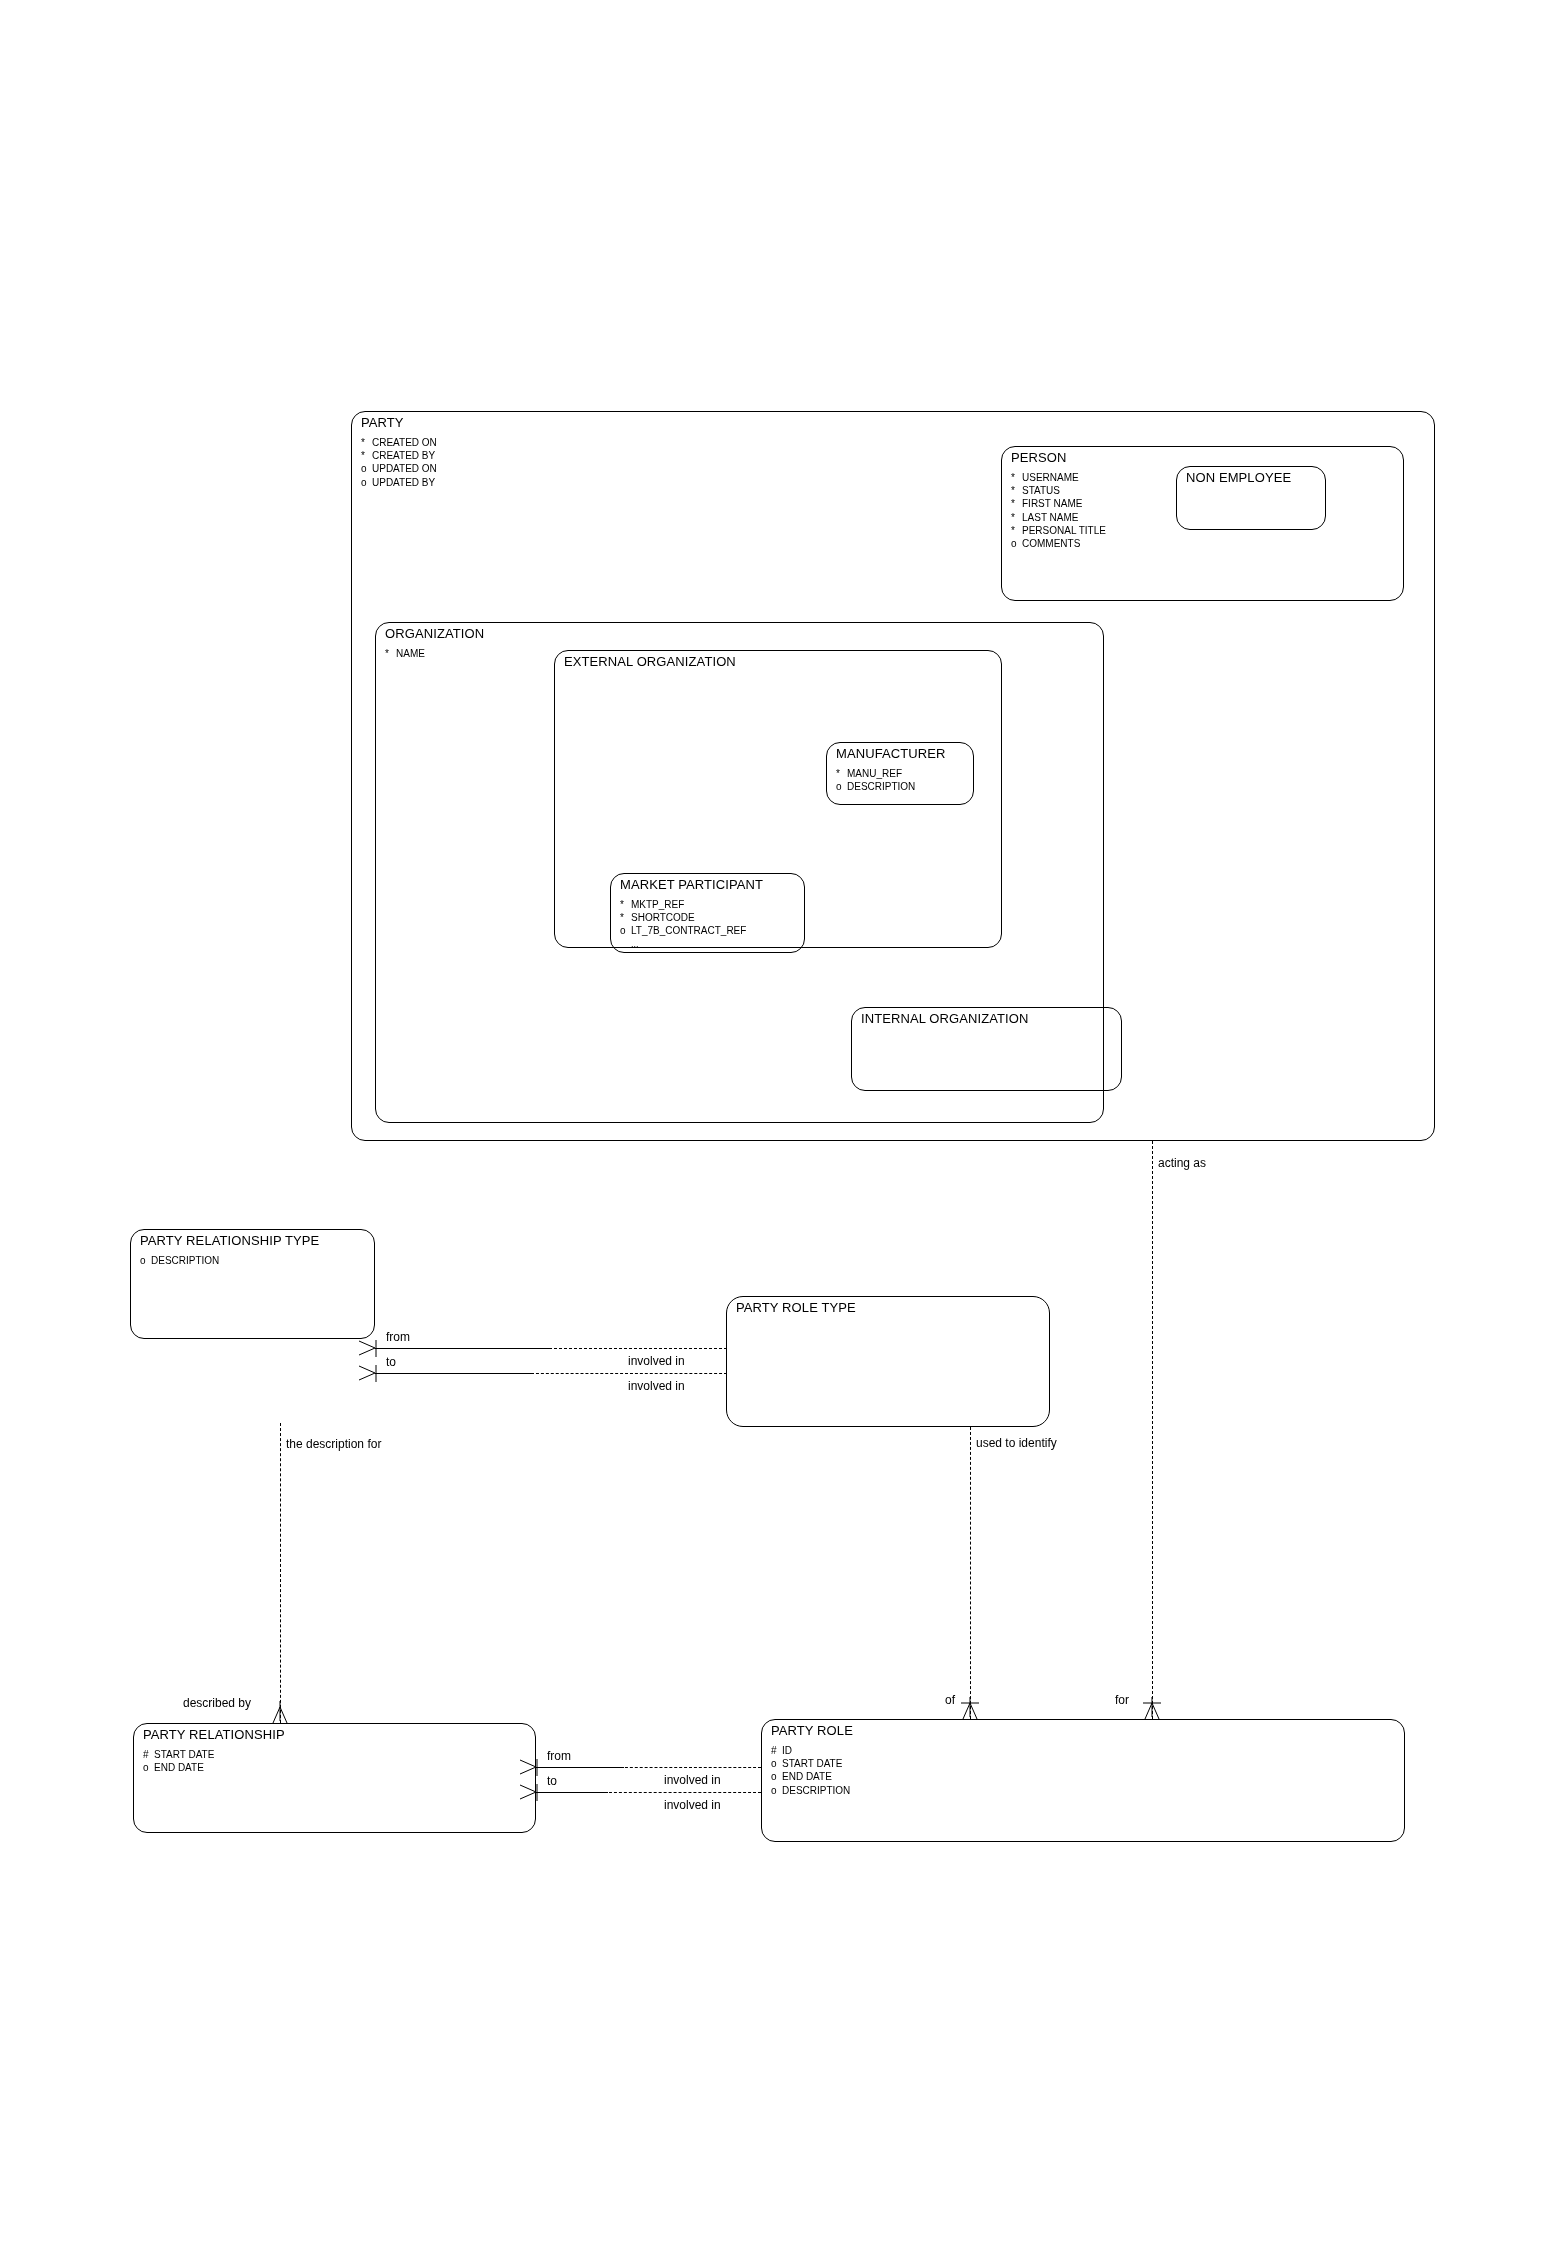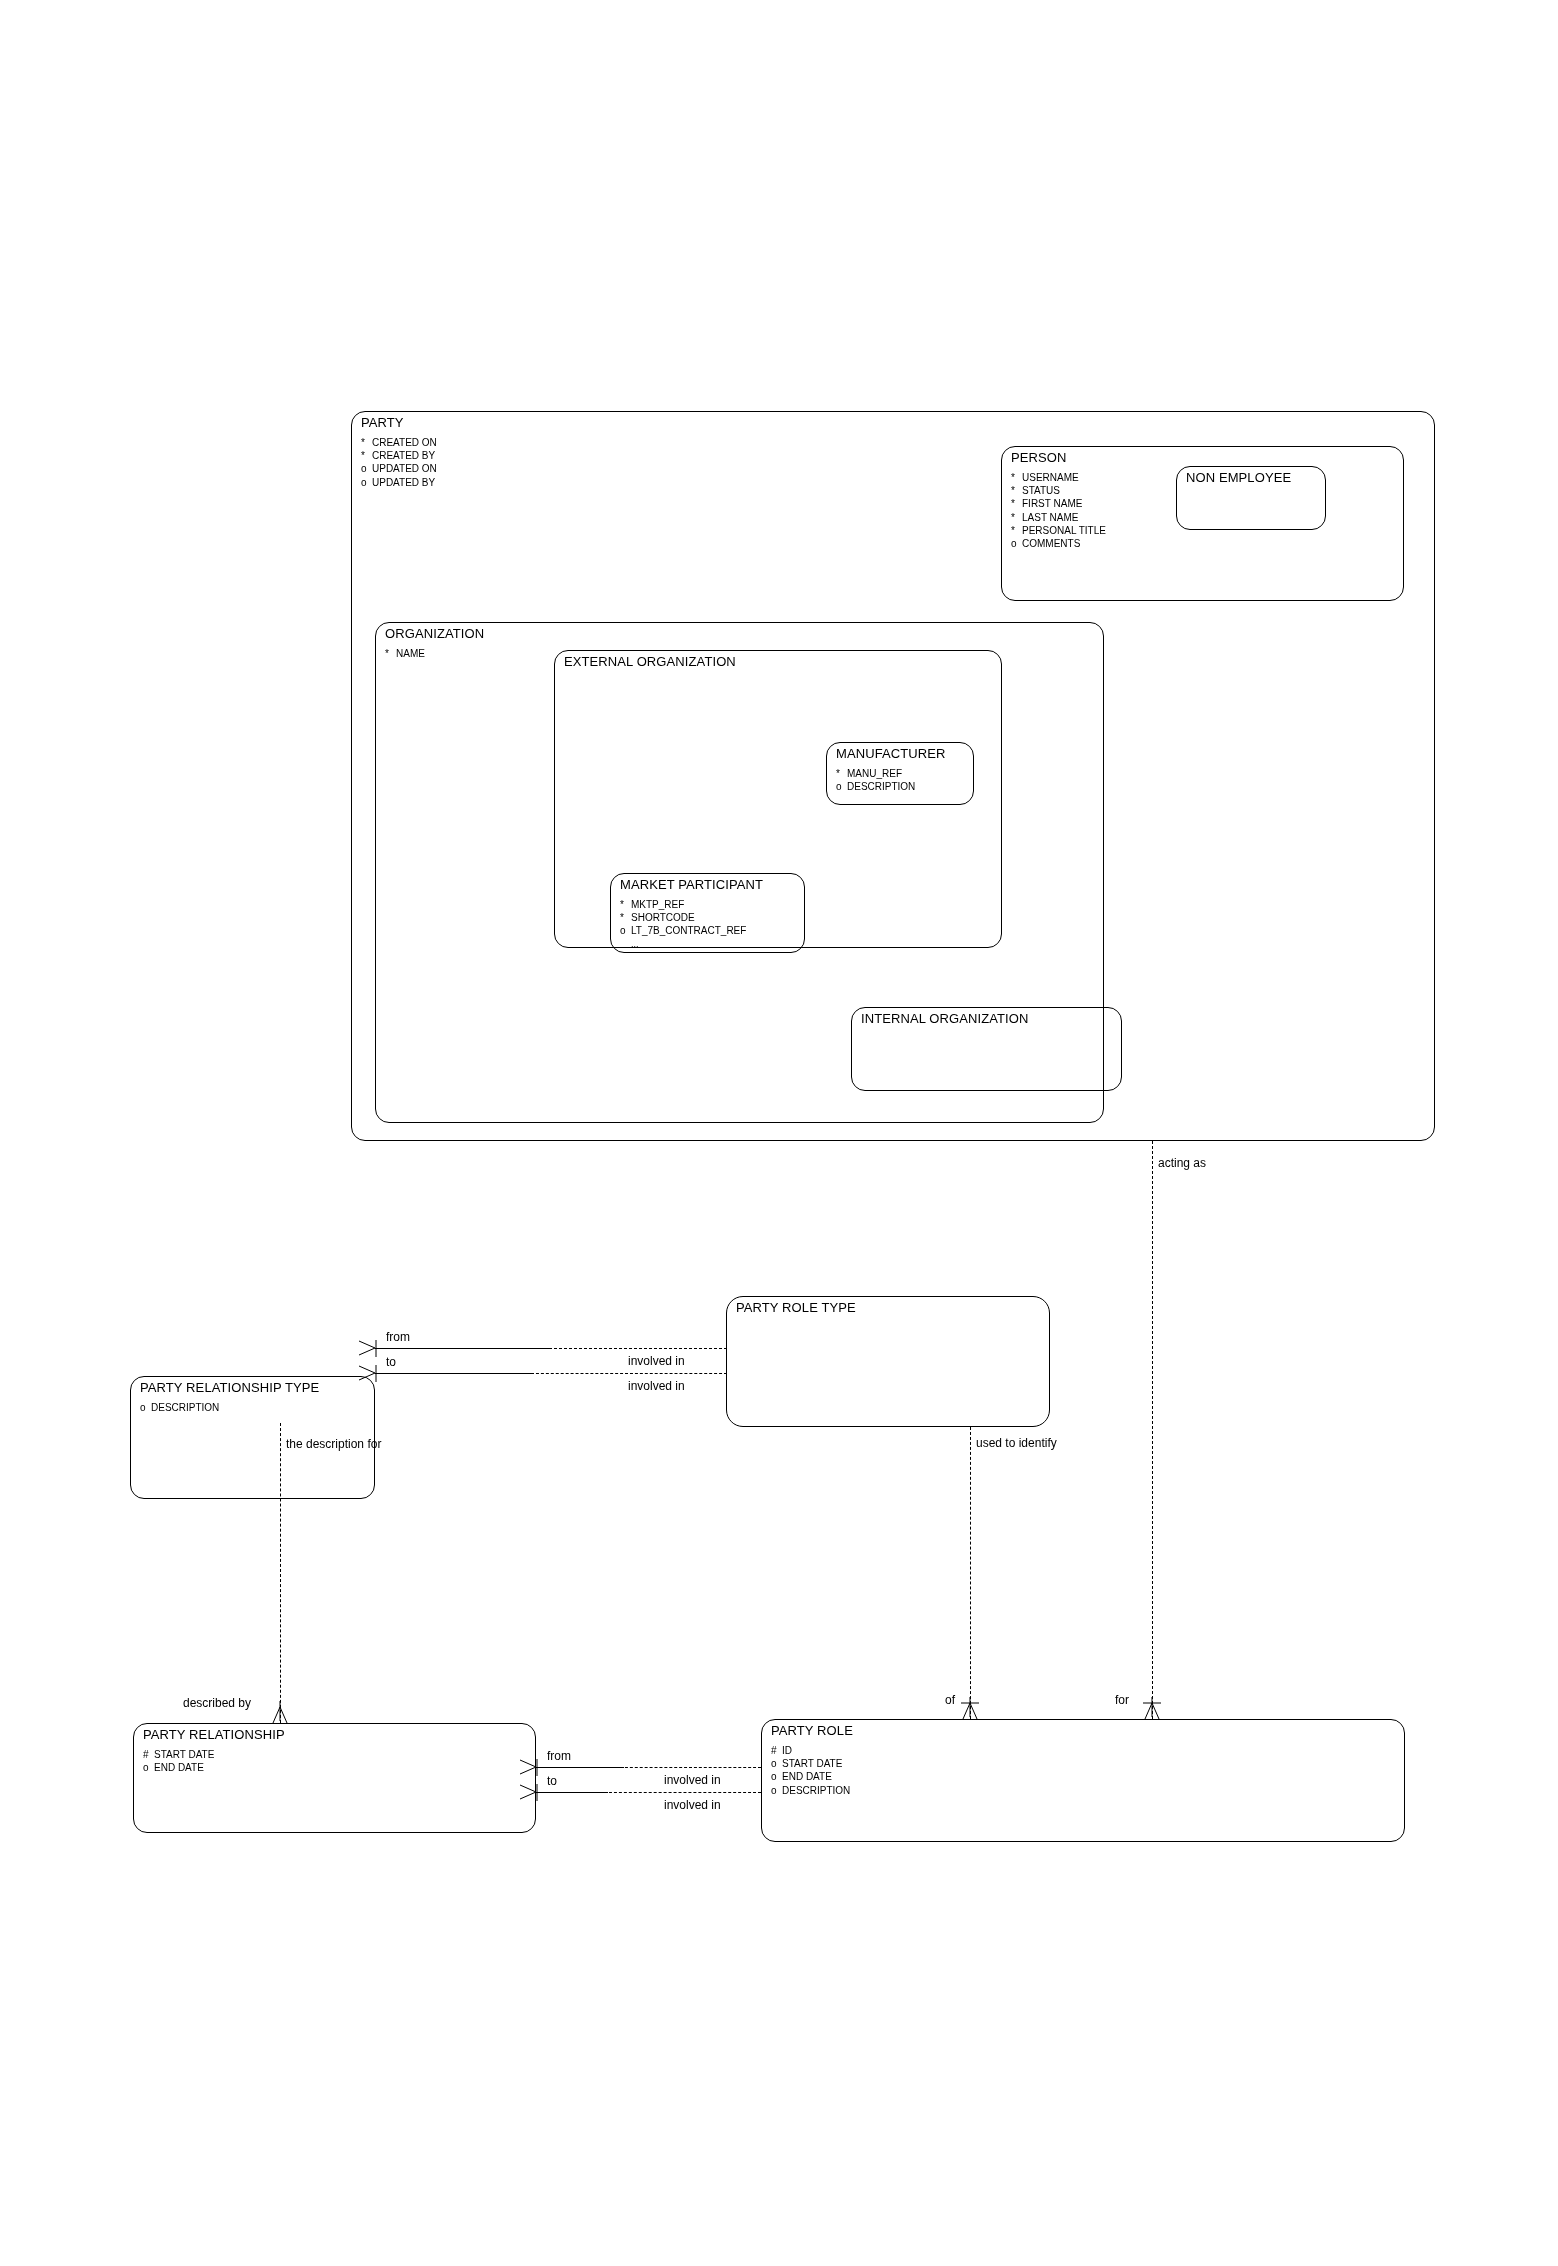--- a/index.html
+++ b/index.html
@@ -178,21 +178,21 @@
       <span class="attr-row" style="font-size:9px;">
         <span class="attr-mark"></span><span>...</span>
       </span>
     </div>
   </div>
 
   <div class="entity" style="left:851px; top:1007px; width:271px; height:84px;">
     <div class="ent-title">INTERNAL ORGANIZATION</div>
   </div>
 
-  <div class="entity" style="left:130px; top:1376px; width:245px; height:123px;">
+  <div class="entity" style="left:130px; top:1229px; width:245px; height:110px;">
     <div class="ent-title">PARTY RELATIONSHIP TYPE</div>
     <div class="attrs">
       <span class="attr-row">
         <span class="attr-mark">o</span><span>DESCRIPTION</span>
       </span>
     </div>
   </div>
 
   <div class="entity" style="left:726px; top:1296px; width:324px; height:131px;border-radius:17px;">
     <div class="ent-title">PARTY ROLE TYPE</div>

